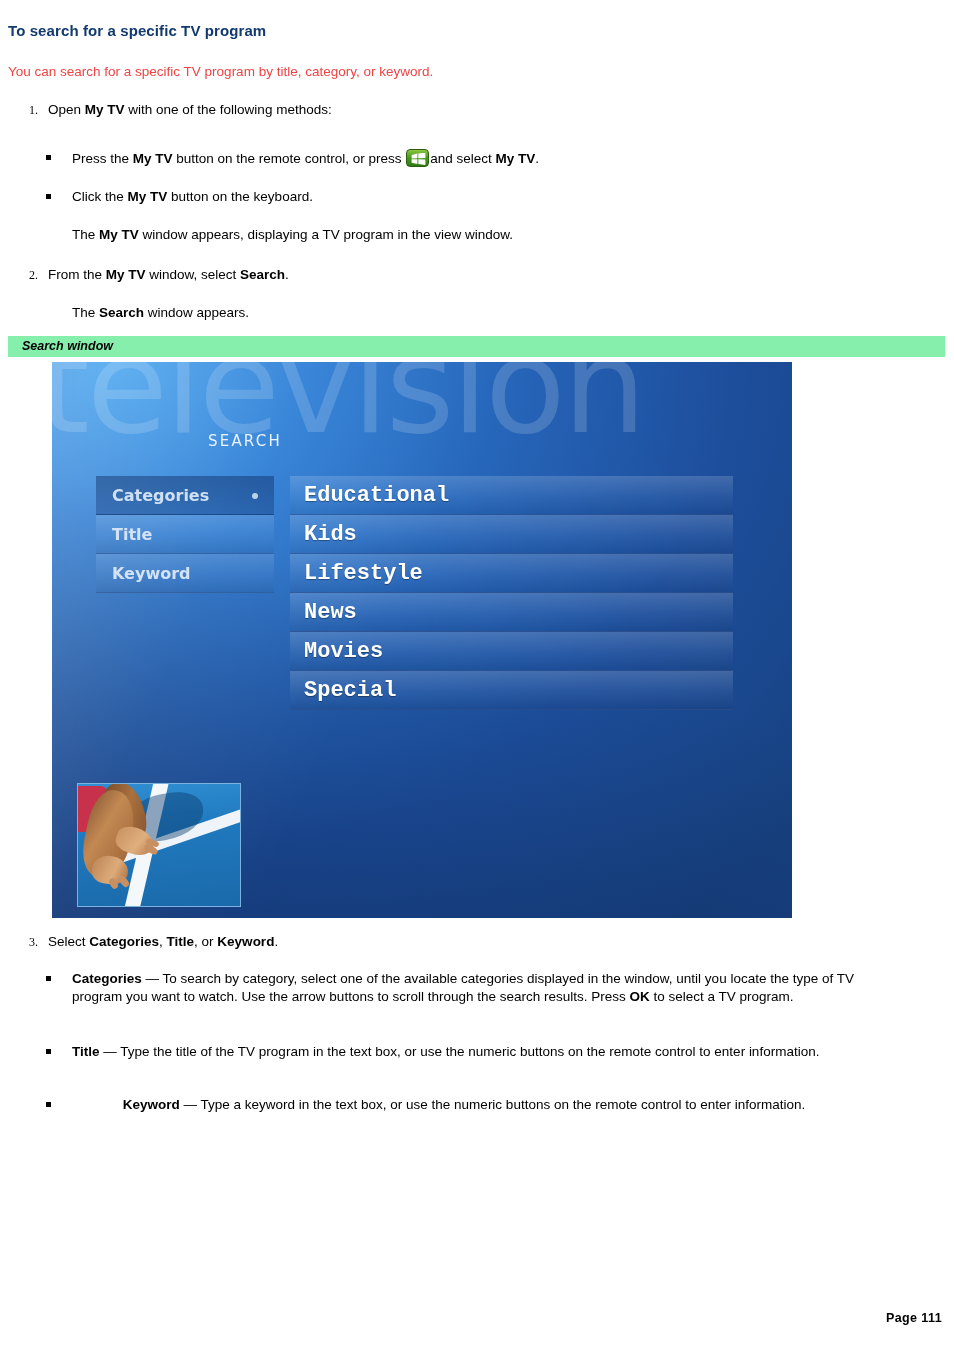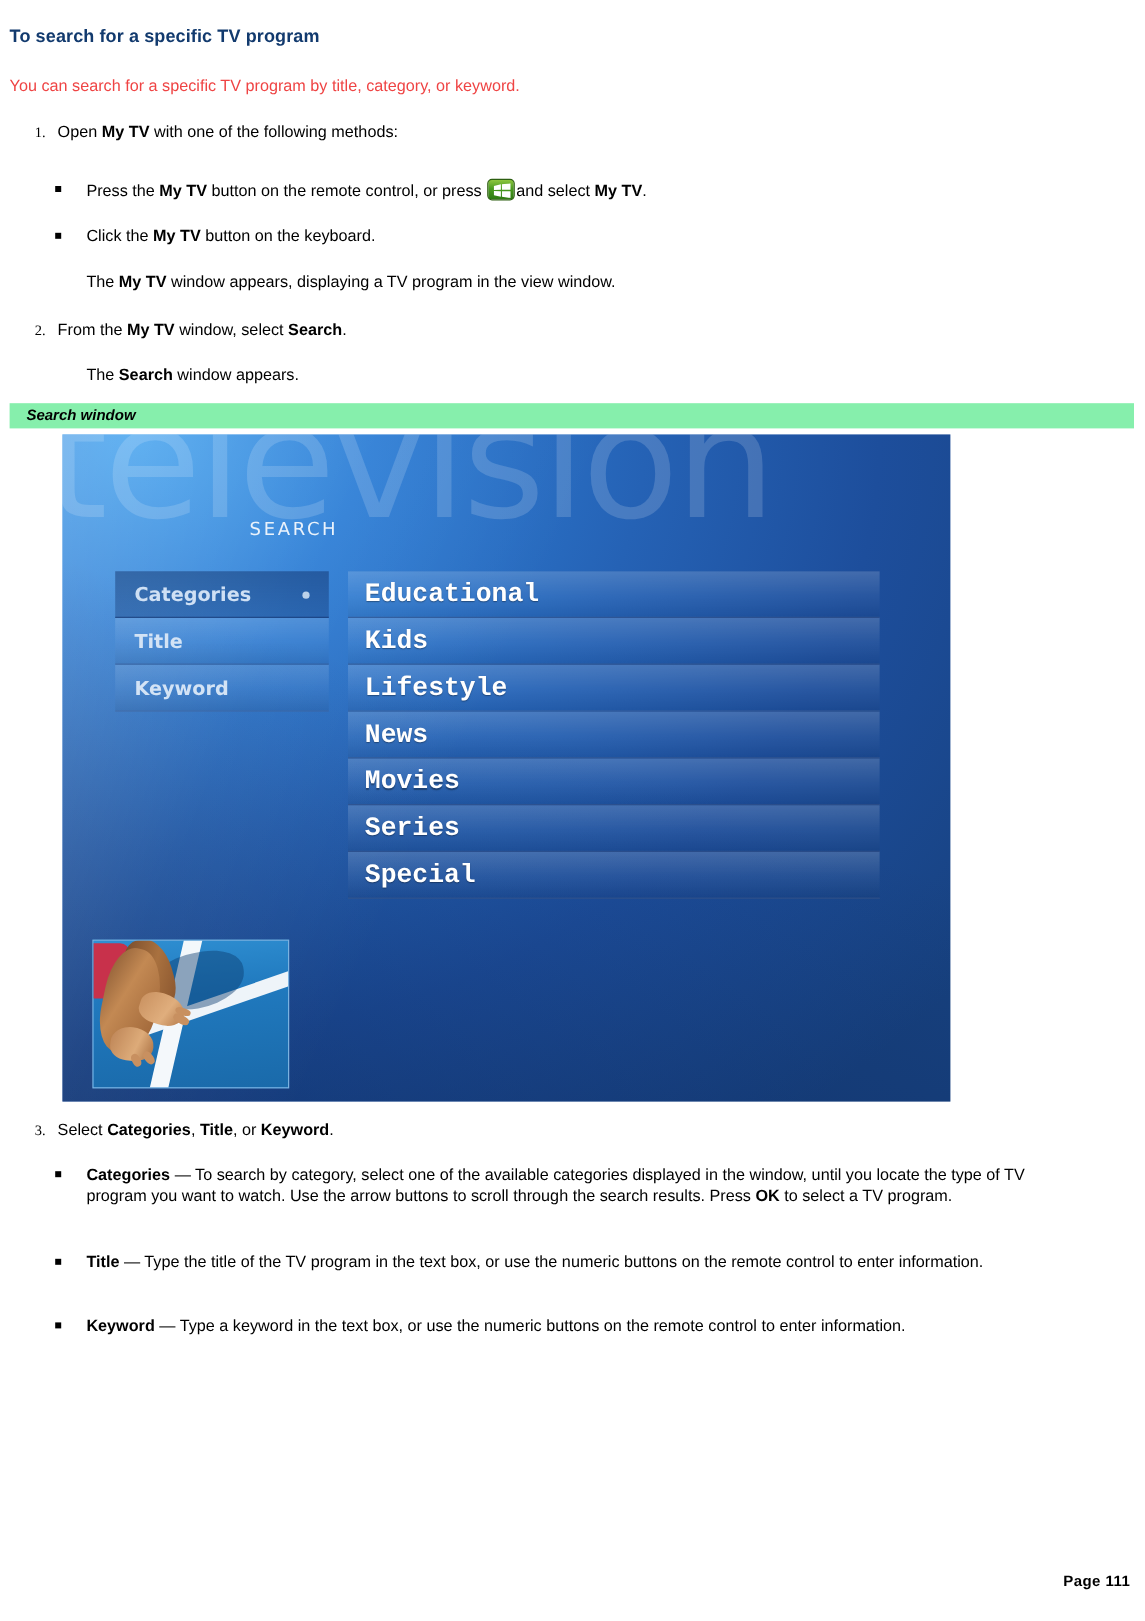--- a/index.html
+++ b/index.html
@@ -403,21 +403,20 @@
         <span>Keyword</span>
       </div>
     </div>
 
     <div class="cat-list">
       <div class="cat-item"><span>Educational</span></div>
       <div class="cat-item"><span>Kids</span></div>
       <div class="cat-item"><span>Lifestyle</span></div>
       <div class="cat-item"><span>News</span></div>
       <div class="cat-item"><span>Movies</span></div>
-      <div class="cat-item"><span>Series</span></div>
       <div class="cat-item"><span>Special</span></div>
     </div>
 
     <div class="thumb">
       <div class="track"></div>
       <div class="lane-cross"></div>
       <div class="lane-diag"></div>
       <div class="shadow-blob"></div>
       <div class="short"></div>
       <div class="arm-b"></div>
@@ -439,20 +438,20 @@
   <div class="bullet" style="top:970px; width:838px;">
     <span class="bullet-marker"></span>
     <div class="bullet-text"><b>Categories</b><span> — </span><span>To search by category, select one of the available categories displayed in the window, until you locate the type of TV program you want to watch. Use the arrow buttons to scroll through the search results. Press </span><b>OK</b><span> to select a TV program.</span></div>
   </div>
 
   <div class="bullet" style="top:1043px; width:838px;">
     <span class="bullet-marker"></span>
     <div class="bullet-text"><b>Title</b><span> — </span><span>Type the title of the TV program in the text box, or use the numeric buttons on the remote control to enter information.</span></div>
   </div>
 
-  <div class="bullet" style="top:1096px; width:810px;">
+  <div class="bullet" style="top:1096px; width:810px;text-align:center;">
     <span class="bullet-marker"></span>
     <div class="bullet-text"><b>Keyword</b><span> — </span><span>Type a keyword in the text box, or use the numeric buttons on the remote control to enter information.</span></div>
   </div>
 
   <div class="footer">Page 111</div>
 
 </div>
 
 </body></html>

